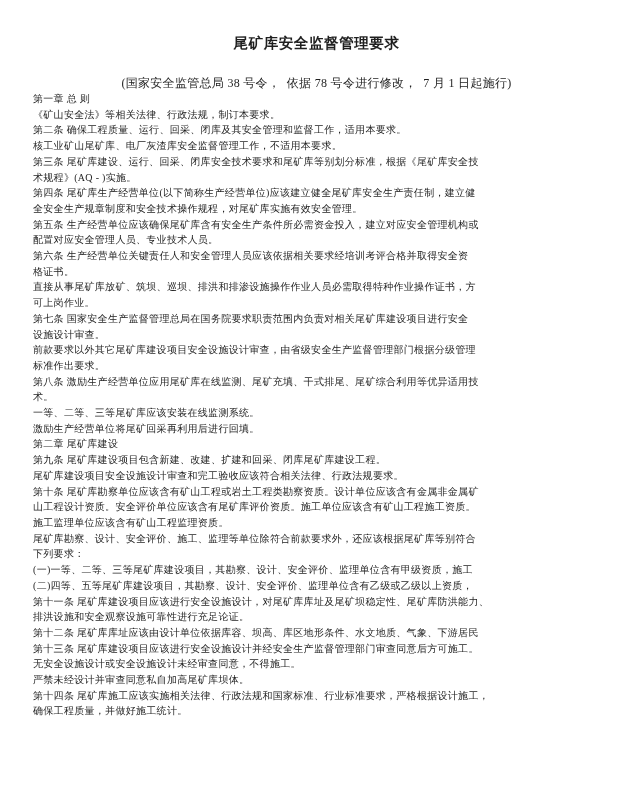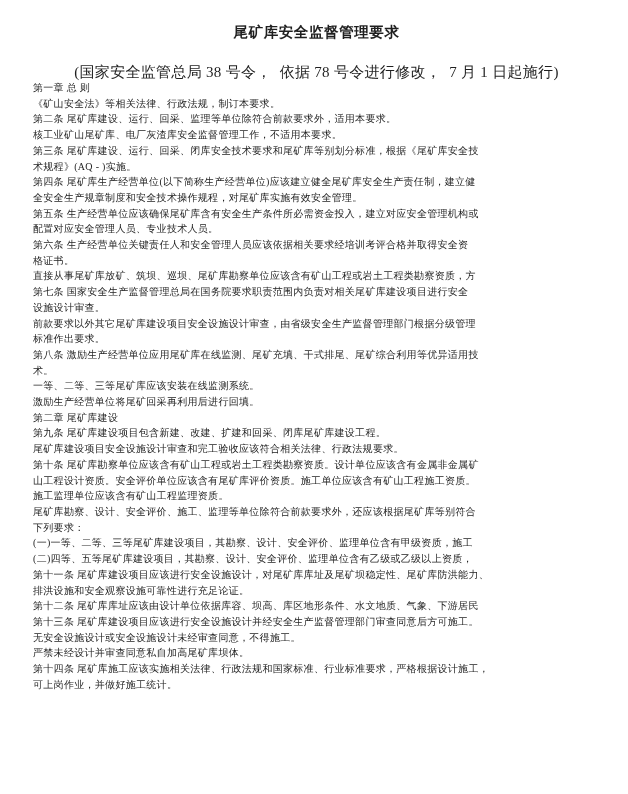--- a/index.html
+++ b/index.html
@@ -8,35 +8,35 @@
     background: #ffffff;
   }
   .page {
     position: relative;
     width: 628px;
     height: 794px;
     box-sizing: border-box;
     background: #ffffff;
     color: #1f1f1f;
     font-family: "Liberation Serif", "DejaVu Serif", serif;
-    padding: 22px 28px 0 33px;
+    padding: 33px 28px 0 33px;
     overflow: hidden;
   }
   .doc-title {
     margin: 0 0 22px 0;
     font-size: 14.5px;
     font-weight: bold;
     text-align: center;
     line-height: 20px;
     letter-spacing: 0.6px;
     white-space: pre;
   }
   .doc-subtitle {
     margin: 0;
-    font-size: 15px;
+    font-size: 12px;
     text-align: center;
     line-height: 16px;
     letter-spacing: 0.3px;
     white-space: pre;
   }
   .doc-body {
     margin: 0;
   }
   .doc-body .line {
     font-size: 10px;
@@ -47,31 +47,32 @@
 </style>
 </head>
 <body>
 
 <div class="page">
   <h1 class="doc-title">尾矿库安全监督管理要求</h1>
   <p class="doc-subtitle">(国家安全监管总局 38 号令，  依据 78 号令进行修改，  7 月 1 日起施行)</p>
   <div class="doc-body">
       <div class="line">第一章 总 则</div>
       <div class="line">《矿山安全法》等相关法律、行政法规，制订本要求。</div>
-      <div class="line">第二条 尾矿库建设、运行、回采、监理等单位除符合前款要求外，适用本要求。</div>
+      <div class="line">第二条 确保工程质量、运行、回采、闭库及其安全管理和监督工作，适用本要求。</div>
       <div class="line">核工业矿山尾矿库、电厂灰渣库安全监督管理工作，不适用本要求。</div>
       <div class="line">第三条 尾矿库建设、运行、回采、闭库安全技术要求和尾矿库等别划分标准，根据《尾矿库安全技</div>
       <div class="line">术规程》(AQ - )实施。</div>
       <div class="line">第四条 尾矿库生产经营单位(以下简称生产经营单位)应该建立健全尾矿库安全生产责任制，建立健</div>
       <div class="line">全安全生产规章制度和安全技术操作规程，对尾矿库实施有效安全管理。</div>
       <div class="line">第五条 生产经营单位应该确保尾矿库含有安全生产条件所必需资金投入，建立对应安全管理机构或</div>
       <div class="line">配置对应安全管理人员、专业技术人员。</div>
       <div class="line">第六条 生产经营单位关键责任人和安全管理人员应该依据相关要求经培训考评合格并取得安全资</div>
       <div class="line">格证书。</div>
-      <div class="line">直接从事尾矿库放矿、筑坝、巡坝、尾矿库勘察单位应该含有矿山工程或岩土工程类勘察资质，方</div>
+      <div class="line">直接从事尾矿库放矿、筑坝、巡坝、排洪和排渗设施操作作业人员必需取得特种作业操作证书，方</div>
+      <div class="line">可上岗作业。</div>
       <div class="line">第七条 国家安全生产监督管理总局在国务院要求职责范围内负责对相关尾矿库建设项目进行安全</div>
       <div class="line">设施设计审查。</div>
       <div class="line">前款要求以外其它尾矿库建设项目安全设施设计审查，由省级安全生产监督管理部门根据分级管理</div>
       <div class="line">标准作出要求。</div>
       <div class="line">第八条 激励生产经营单位应用尾矿库在线监测、尾矿充填、干式排尾、尾矿综合利用等优异适用技</div>
       <div class="line">术。</div>
       <div class="line">一等、二等、三等尾矿库应该安装在线监测系统。</div>
       <div class="line">激励生产经营单位将尾矿回采再利用后进行回填。</div>
       <div class="line">第二章 尾矿库建设</div>
       <div class="line">第九条 尾矿库建设项目包含新建、改建、扩建和回采、闭库尾矿库建设工程。</div>
@@ -83,15 +84,15 @@
       <div class="line">下列要求：</div>
       <div class="line">(一)一等、二等、三等尾矿库建设项目，其勘察、设计、安全评价、监理单位含有甲级资质，施工</div>
       <div class="line">(二)四等、五等尾矿库建设项目，其勘察、设计、安全评价、监理单位含有乙级或乙级以上资质，</div>
       <div class="line">第十一条 尾矿库建设项目应该进行安全设施设计，对尾矿库库址及尾矿坝稳定性、尾矿库防洪能力、</div>
       <div class="line">排洪设施和安全观察设施可靠性进行充足论证。</div>
       <div class="line">第十二条 尾矿库库址应该由设计单位依据库容、坝高、库区地形条件、水文地质、气象、下游居民</div>
       <div class="line">第十三条 尾矿库建设项目应该进行安全设施设计并经安全生产监督管理部门审查同意后方可施工。</div>
       <div class="line">无安全设施设计或安全设施设计未经审查同意，不得施工。</div>
       <div class="line">严禁未经设计并审查同意私自加高尾矿库坝体。</div>
       <div class="line">第十四条 尾矿库施工应该实施相关法律、行政法规和国家标准、行业标准要求，严格根据设计施工，</div>
-      <div class="line">可上岗作业，并做好施工统计。</div>
+      <div class="line">确保工程质量，并做好施工统计。</div>
     </div>
 </div>
 
 </body></html>

